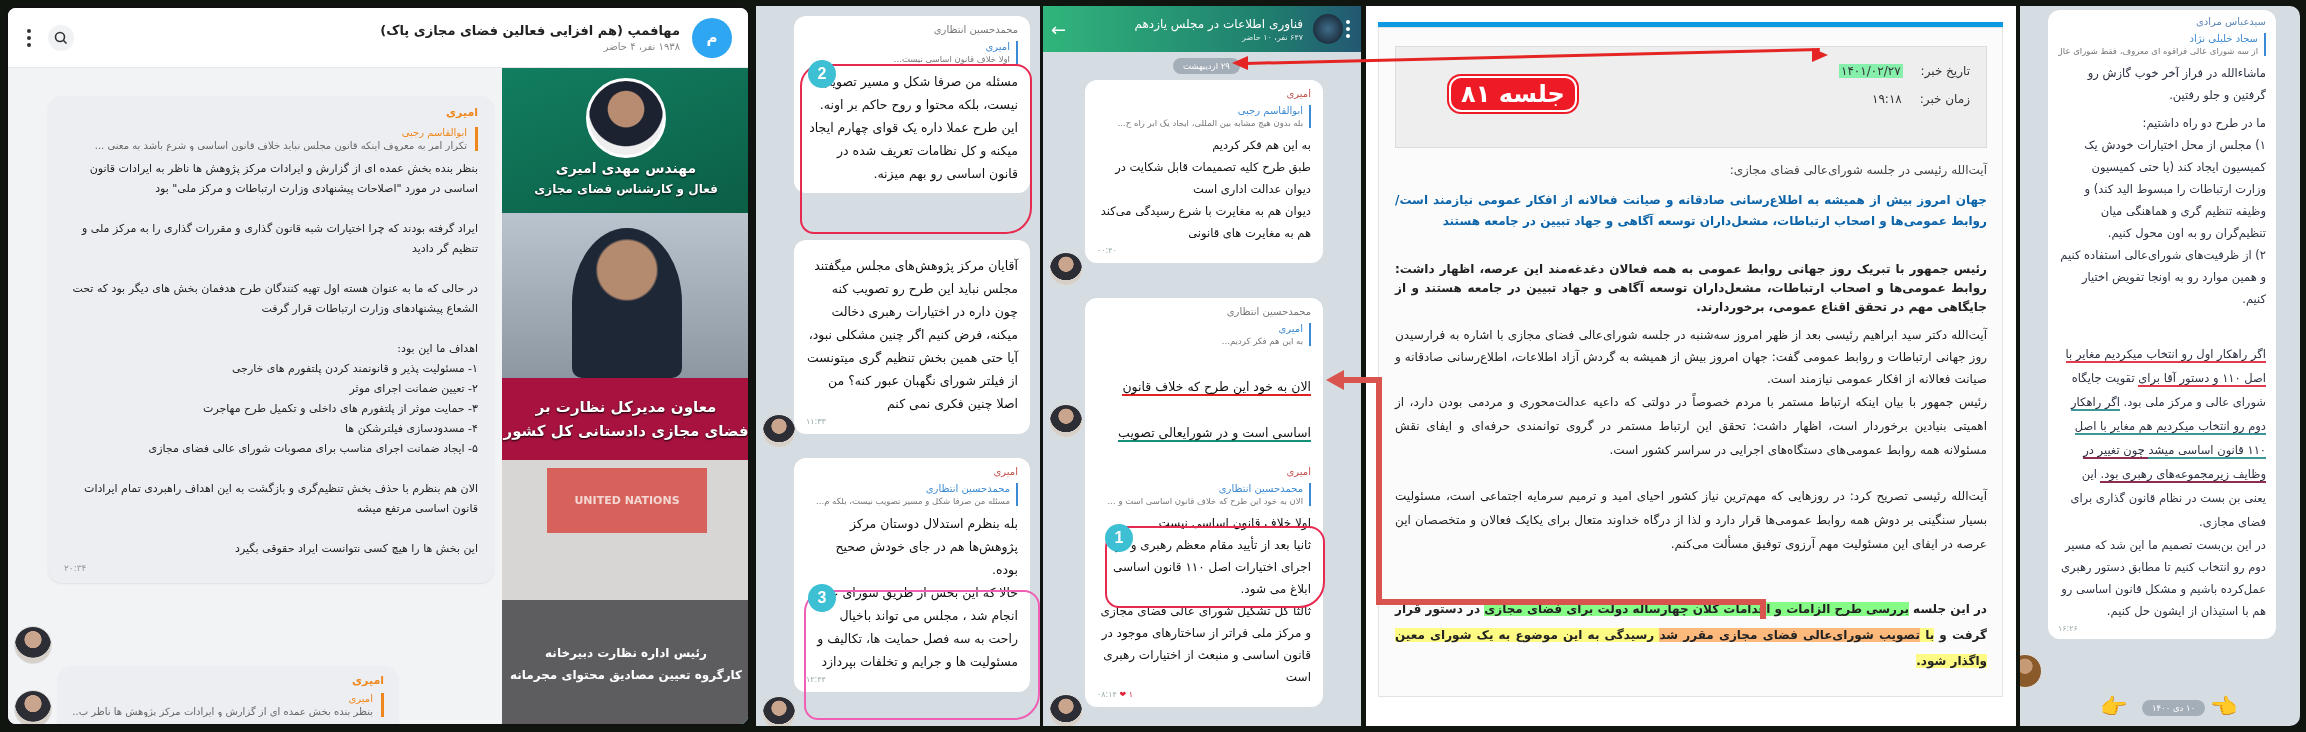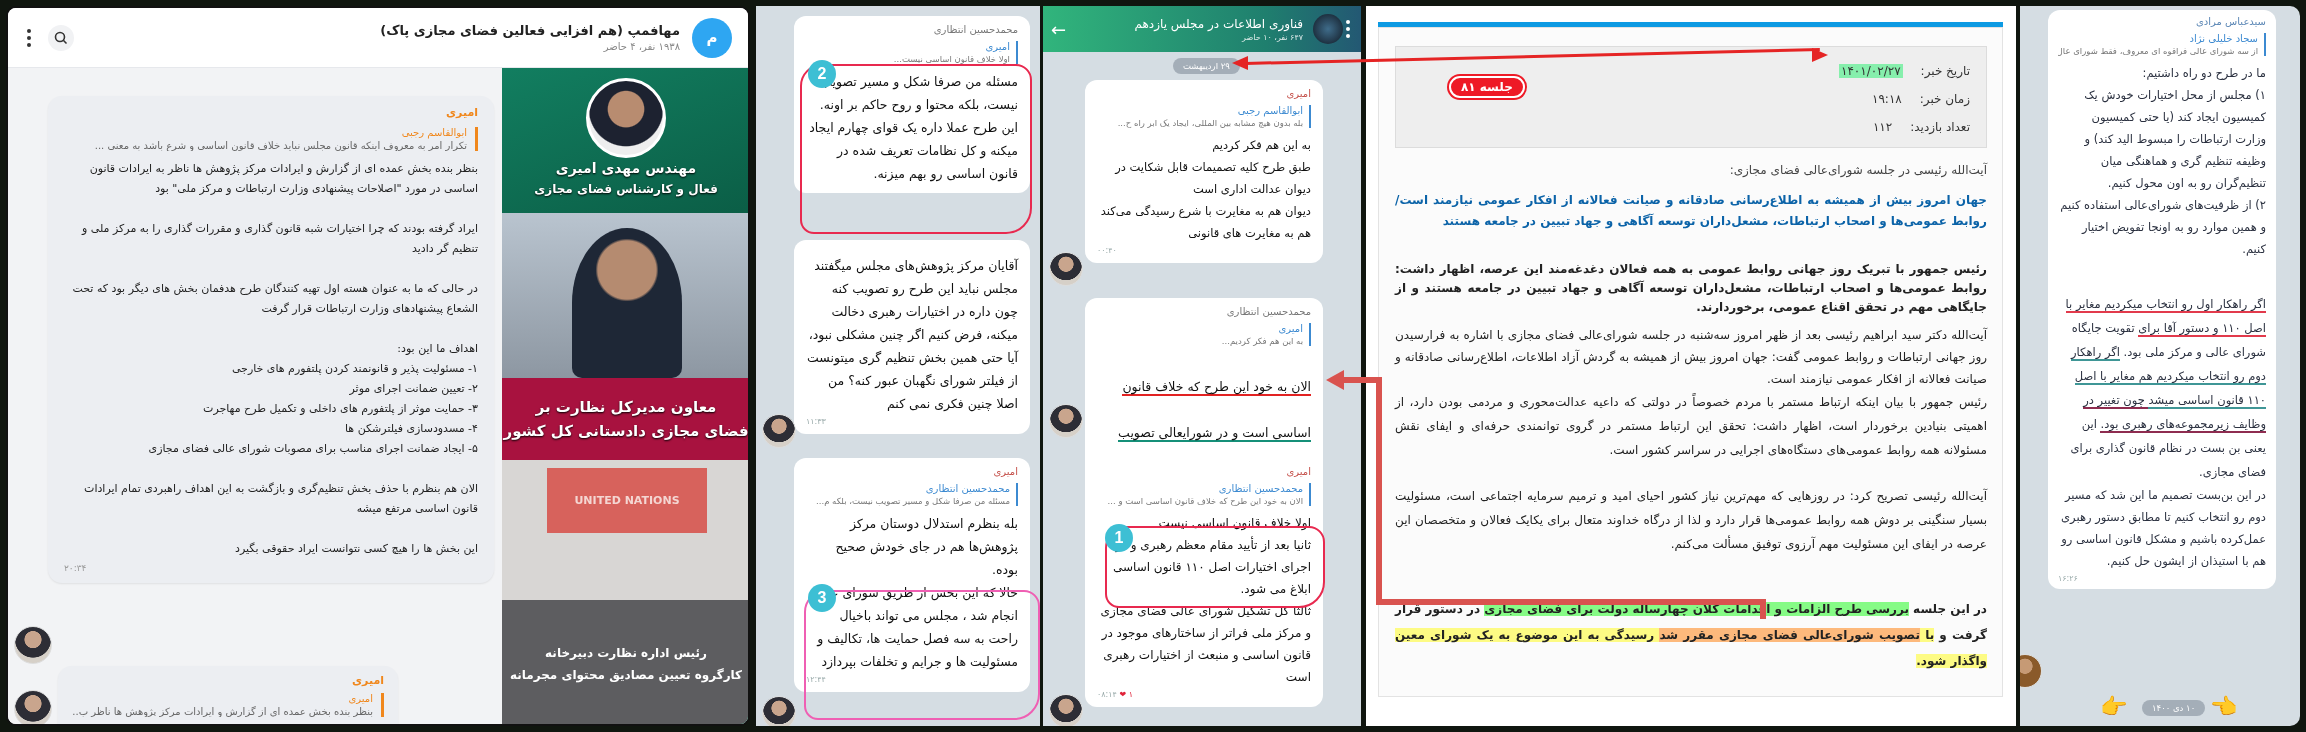--- a/index.html
+++ b/index.html
@@ -69,21 +69,21 @@
   .underline-teal { border-bottom: 2px solid #159079; }
 
   
   .p4 { position: absolute; left: 1366px; top: 6px; width: 650px; height: 720px; background: #fff; overflow: hidden; }
   .p4-topbar { position: absolute; left: 12px; top: 16px; width: 625px; height: 5px; background: #0d9ae3; }
   .p4-card { position: absolute; left: 12px; top: 21px; width: 625px; height: 670px; background: #fbfbfb; border: 1px solid #e3e3e3; }
   .meta-box { position: absolute; left: 16px; top: 18px; width: 592px; height: 102px; background: #eeeeee; border: 1px solid #dcdcdc; direction: rtl; padding: 10px 16px; }
   .meta-row { font-size: 12px; color: #333; line-height: 28px; }
   .meta-row .val { margin-right: 18px; }
   .hl-yellow { background: #86efac; padding: 0 2px; }
-  .jalase { position: absolute; left: 70px; top: 48px; background: #ee1a26; color: #fff; font-weight: bold; font-size: 12px; padding: 2px 10px; border-radius: 12px; direction: rtl; border: 2px solid #fff; box-shadow: 0 0 0 2px #ee1a26; }
+  .jalase { position: absolute; left: 70px; top: 48px; background: #ee1a26; color: #fff; font-weight: bold; font-size: 24px; padding: 2px 10px; border-radius: 12px; direction: rtl; border: 2px solid #fff; box-shadow: 0 0 0 2px #ee1a26; }
   .art-text { position: absolute; left: 16px; width: 592px; direction: rtl; text-align: justify; font-size: 12px; color: #222; line-height: 21px; }
   .art-lead { color: #0b63a8; font-weight: bold; }
   .art-bold { font-weight: bold; }
   .hl-green { background: #86fb86; }
   .hl-orange { background: #fdb97c; }
   .hl-yel2 { background: #fdfb84; }
 
   
   .p5 { position: absolute; left: 2020px; top: 6px; width: 280px; height: 720px; background: #d5dde3; overflow: hidden; border-radius: 0 10px 10px 0; }
   .ul-red { border-bottom: 2px solid #e23a4c; }
@@ -274,21 +274,20 @@
     <div class="num-badge" style="left:62px; top:518px;">1</div>
     <div class="avatar-photo" style="left:6px; top:688px; width:34px; height:34px;"></div>
   </div>
 
   <div class="p4">
     <div class="p4-topbar"></div>
     <div class="p4-card">
       <div class="meta-box">
         <div class="meta-row"><span>تاریخ خبر:</span><span class="val hl-yellow">۱۴۰۱/۰۲/۲۷</span></div>
         <div class="meta-row"><span>زمان خبر:</span><span class="val">۱۹:۱۸</span></div>
-        <div class="meta-row"><span>تعداد بازدید:</span><span class="val">۱۱۲</span></div>
       </div>
       <div class="jalase">جلسه ۸۱</div>
 
       <div class="art-text" style="top:132px; color:#444;">آیت‌الله رئیسی در جلسه شورای‌عالی فضای مجازی:</div>
       <div class="art-text art-lead" style="top:162px;">جهان امروز بیش از همیشه به اطلاع‌رسانی صادقانه و صیانت فعالانه از افکار عمومی نیازمند است/ روابط عمومی‌ها و اصحاب ارتباطات، مشعل‌داران توسعه آگاهی و جهاد تبیین در جامعه هستند</div>
       <div class="art-text art-bold" style="top:232px; line-height:19px;">رئیس جمهور با تبریک روز جهانی روابط عمومی به همه فعالان دغدغه‌مند این عرصه، اظهار داشت: روابط عمومی‌ها و اصحاب ارتباطات، مشعل‌داران توسعه آگاهی و جهاد تبیین در جامعه هستند و از جایگاهی مهم در تحقق اقناع عمومی، برخوردارند.</div>
       <div class="art-text" style="top:296px; line-height:22px;">آیت‌الله دکتر سید ابراهیم رئیسی بعد از ظهر امروز سه‌شنبه در جلسه شورای‌عالی فضای مجازی با اشاره به فرارسیدن روز جهانی ارتباطات و روابط عمومی گفت: جهان امروز بیش از همیشه به گردش آزاد اطلاعات، اطلاع‌رسانی صادقانه و صیانت فعالانه از افکار عمومی نیازمند است.</div>
       <div class="art-text" style="top:362px; line-height:24px;">رئیس جمهور با بیان اینکه ارتباط مستمر با مردم خصوصاً در دولتی که داعیه عدالت‌محوری و مردمی بودن دارد، از اهمیتی بنیادین برخوردار است، اظهار داشت: تحقق این ارتباط مستمر در گروی توانمندی حرفه‌ای و ایفای نقش مسئولانه همه روابط عمومی‌های دستگاه‌های اجرایی در سراسر کشور است.</div>
       <div class="art-text" style="top:456px; line-height:24px;">آیت‌الله رئیسی تصریح کرد: در روزهایی که مهم‌ترین نیاز کشور احیای امید و ترمیم سرمایه اجتماعی است، مسئولیت بسیار سنگینی بر دوش همه روابط عمومی‌ها قرار دارد و لذا از درگاه خداوند متعال برای یکایک فعالان و متخصصان این عرصه در ایفای این مسئولیت مهم آرزوی توفیق مسألت می‌کنم.</div>
       <div class="art-text art-bold" style="top:568px; line-height:26px;">
@@ -297,20 +296,21 @@
     </div>
   </div>
 
   <div class="p5">
     <div class="tgbubble" style="left:28px; top:4px; width:228px; padding:6px 10px;">
       <div class="tg-sender-gray" style="color:#5a86b5;">سیدعباس مرادی</div>
       <div class="tg-reply">
         <div class="rname">سجاد خلیلی نژاد</div>
         <div class="rtext">از سه شورای عالی فراقوه ای معروف، فقط شورای عال...</div>
       </div>
+      <div class="tg-text" style="font-size:11.5px; line-height:22px; color:#2b3140;">ماشاءالله در فراز آخر خوب گازش رو گرفتین و جلو رفتین.</div>
       <div class="tg-text" style="font-size:11.5px; line-height:22px; color:#2b3140; margin-top:6px;">ما در طرح دو راه داشتیم:
 ۱) مجلس از محل اختیارات خودش یک کمیسیون ایجاد کند (یا حتی کمیسیون وزارت ارتباطات را مبسوط الید کند) و وظیفه تنظیم گری و هماهنگی میان تنظیم‌گران رو به اون محول کنیم.
 ۲) از ظرفیت‌های شورای‌عالی استفاده کنیم و همین موارد رو به اونجا تفویض اختیار کنیم.</div>
       <div class="tg-text" style="font-size:11.5px; line-height:24px; color:#2b3140; margin-top:8px;">
         <span class="ul-red">اگر راهکار اول رو انتخاب میکردیم مغایر با اصل ۱۱۰ و دستور آقا برای</span><span> تقویت جایگاه شورای عالی و مرکز ملی بود. </span><span class="ul-teal">اگر راهکار دوم رو انتخاب میکردیم هم مغایر با اصل ۱۱۰ قانون اساسی میشد</span><span class="ul-plum"> چون تغییر در وظایف زیرمجموعه‌های رهبری بود.</span><span> این یعنی بن بست در نظام قانون گذاری برای فضای مجازی.</span>
       </div>
       <div class="tg-text" style="font-size:11.5px; line-height:22px; color:#2b3140;">در این بن‌بست تصمیم ما این شد که مسیر دوم رو انتخاب کنیم تا مطابق دستور رهبری عمل‌کرده باشیم و مشکل قانون اساسی رو هم با استیذان از ایشون حل کنیم.</div>
       <div class="tg-time">۱۶:۲۶</div>
     </div>
     <div class="avatar-photo" style="left:-12px; top:648px; width:34px; height:34px; background:radial-gradient(circle at 50% 35%, #c69a75 0 28%, #8a5a2a 30%);"></div>

